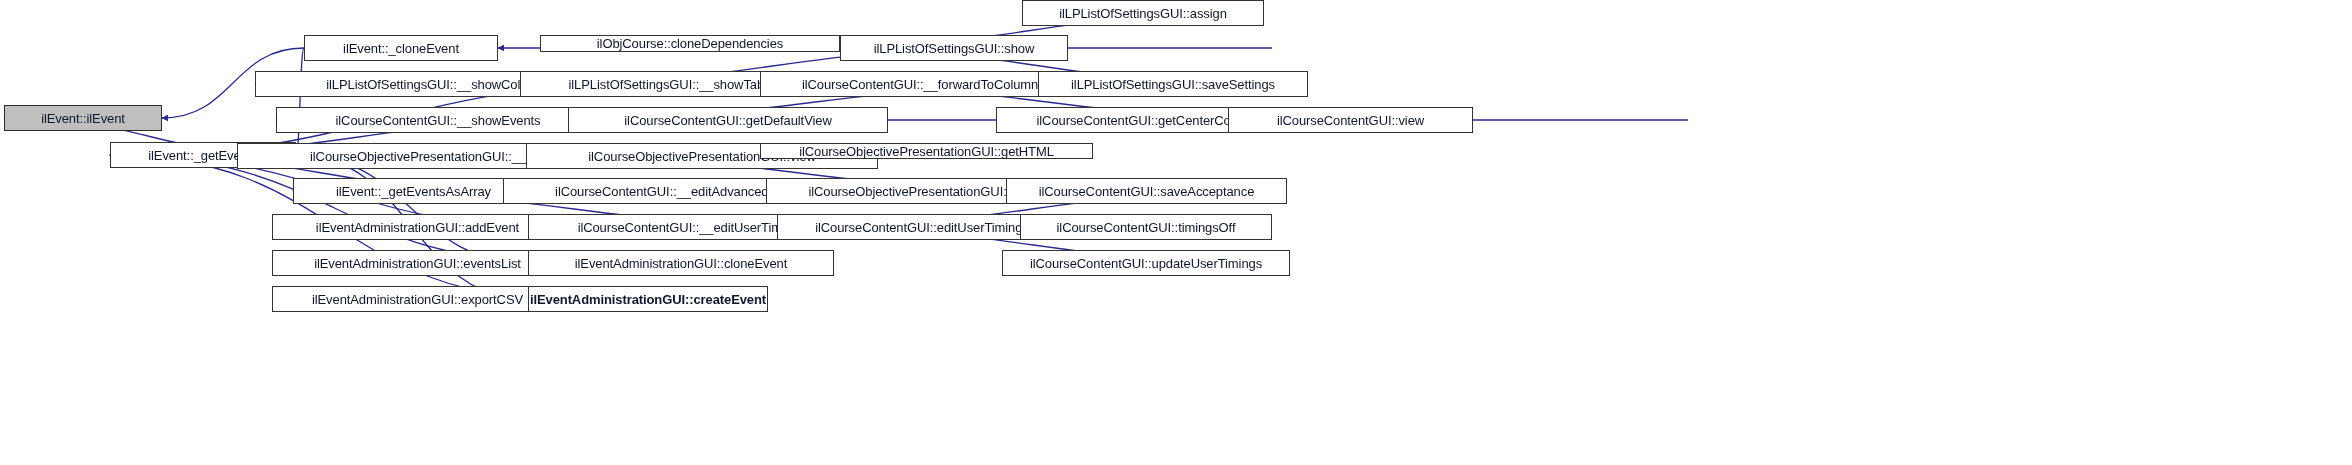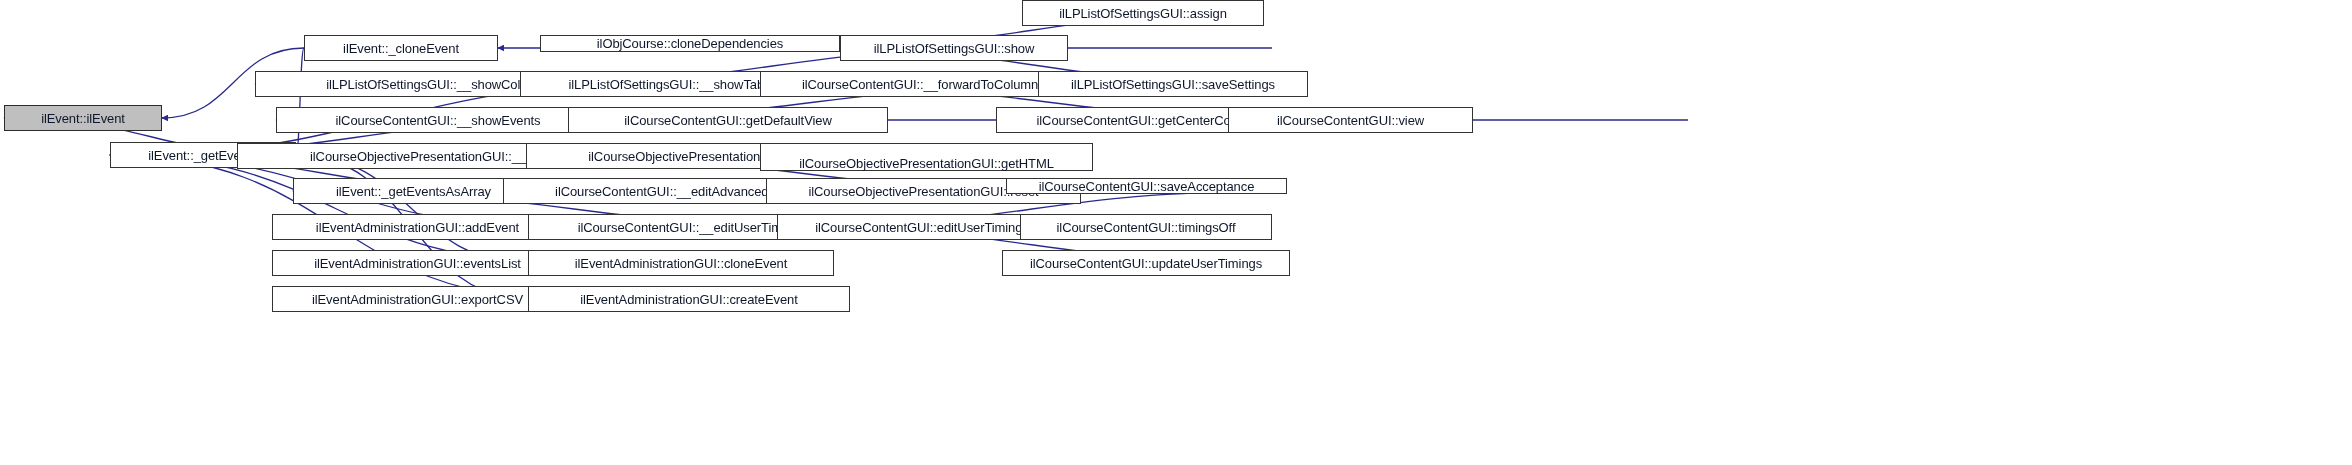--- a/index.html
+++ b/index.html
@@ -137,48 +137,48 @@
     </div>
     <div class="node" style="left: 503px; top: 178px; width: 389px; height: 26px;">
       <span class="node-label">ilCourseContentGUI::__editAdvancedUserTimings</span>
     </div>
     <div class="node" style="left: 528px; top: 214px; width: 327px; height: 26px;">
       <span class="node-label">ilCourseContentGUI::__editUserTimings</span>
     </div>
     <div class="node" style="left: 528px; top: 250px; width: 306px; height: 26px;">
       <span class="node-label">ilEventAdministrationGUI::cloneEvent</span>
     </div>
-    <div class="node" style="left: 528px; top: 286px; width: 322px; height: 26px;">
+    <div class="node" style="left: 528px; top: 286px; width: 240px; height: 26px; font-weight: bold;">
       <span class="node-label">ilEventAdministrationGUI::createEvent</span>
     </div>
     <div class="node" style="left: 840px; top: 35px; width: 228px; height: 26px; align-items: center;">
       <span class="node-label">ilLPListOfSettingsGUI::show</span>
     </div>
     <div class="node" style="left: 760px; top: 71px; width: 343px; height: 26px;">
       <span class="node-label">ilCourseContentGUI::__forwardToColumnGUI</span>
     </div>
-    <div class="node" style="left: 760px; top: 143px; width: 333px; height: 28px; align-items: flex-end;">
+    <div class="node" style="left: 760px; top: 143px; width: 333px; height: 16px;">
       <span class="node-label">ilCourseObjectivePresentationGUI::getHTML</span>
     </div>
     <div class="node" style="left: 766px; top: 178px; width: 315px; height: 26px;">
       <span class="node-label">ilCourseObjectivePresentationGUI::reset</span>
     </div>
     <div class="node" style="left: 777px; top: 214px; width: 290px; height: 26px;">
       <span class="node-label">ilCourseContentGUI::editUserTimings</span>
     </div>
     <div class="node" style="left: 1022px; top: 0px; width: 242px; height: 26px;">
       <span class="node-label">ilLPListOfSettingsGUI::assign</span>
     </div>
     <div class="node" style="left: 1014px; top: 71px; width: 270px; height: 26px; margin-left: 24px;">
       <span class="node-label">ilLPListOfSettingsGUI::saveSettings</span>
     </div>
     <div class="node" style="left: 996px; top: 107px; width: 338px; height: 26px;">
       <span class="node-label">ilCourseContentGUI::getCenterColumnHTML</span>
     </div>
-    <div class="node" style="left: 1006px; top: 178px; width: 281px; height: 16px;">
+    <div class="node" style="left: 1006px; top: 178px; width: 281px; height: 26px;">
       <span class="node-label">ilCourseContentGUI::saveAcceptance</span>
     </div>
     <div class="node" style="left: 1002px; top: 250px; width: 288px; height: 26px;">
       <span class="node-label">ilCourseContentGUI::updateUserTimings</span>
     </div>
     <div class="node" style="left: 1020px; top: 214px; width: 252px; height: 26px;">
       <span class="node-label">ilCourseContentGUI::timingsOff</span>
     </div>
     <div class="node" style="left: 1228px; top: 107px; width: 245px; height: 26px;">
       <span class="node-label">ilCourseContentGUI::view</span>

